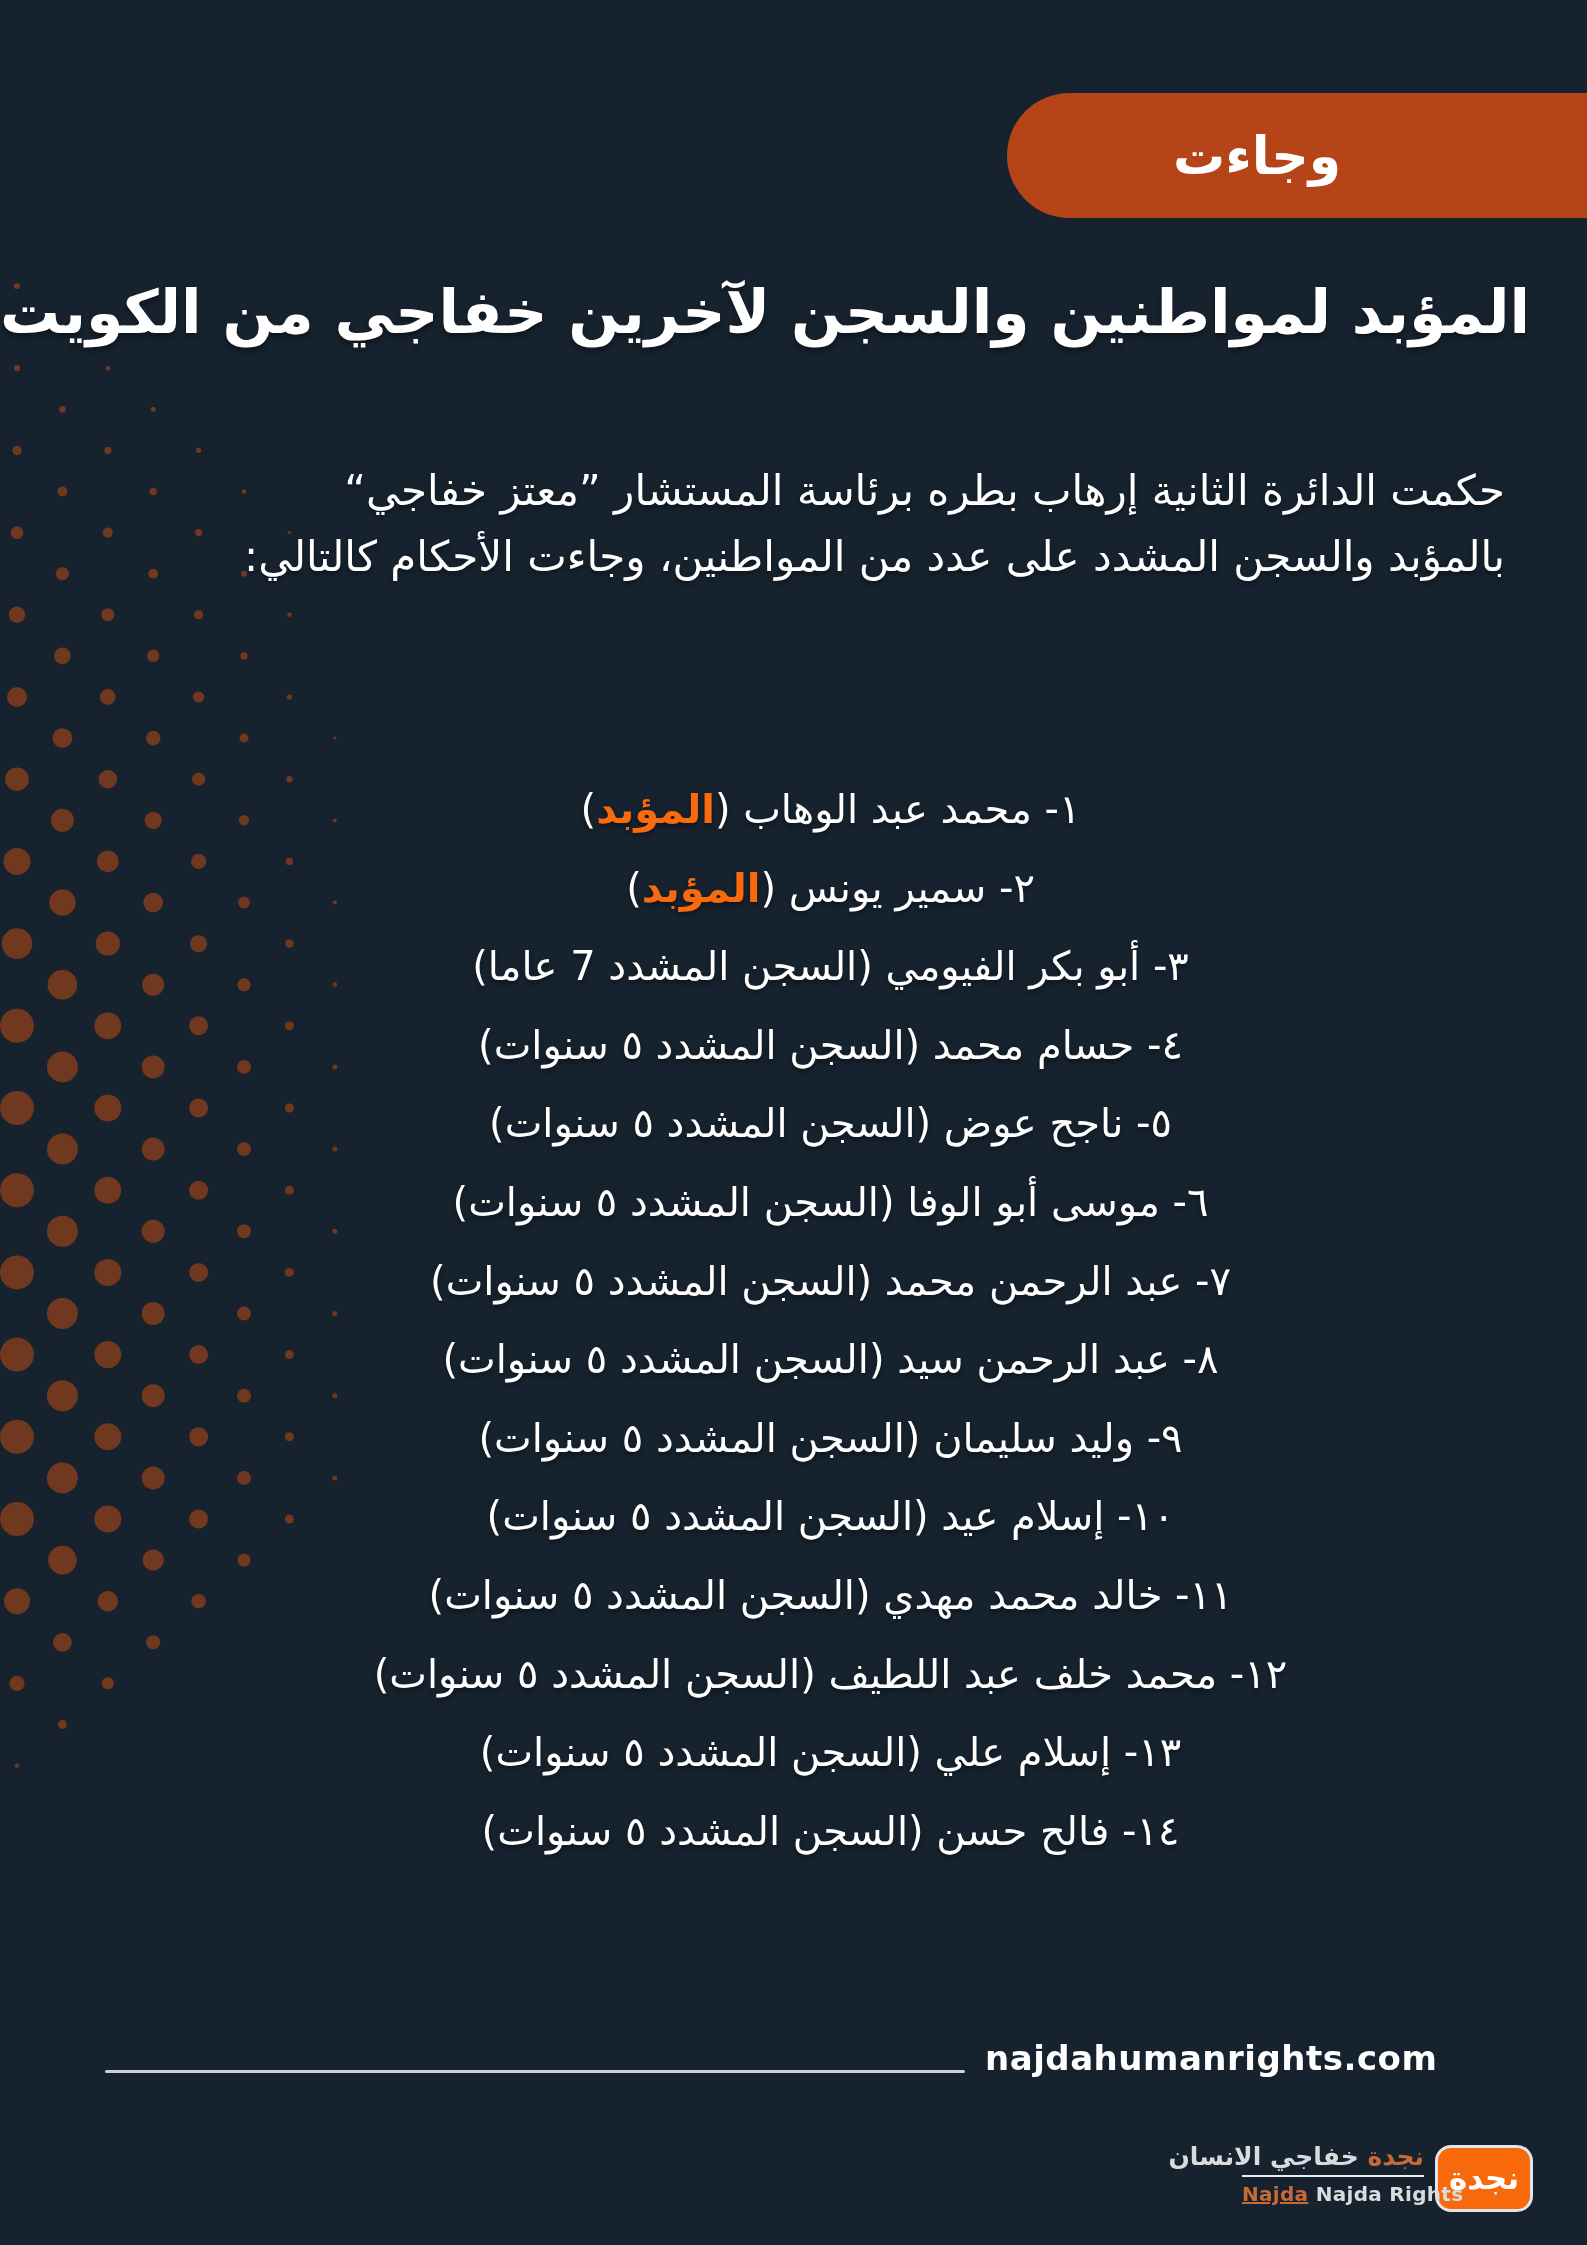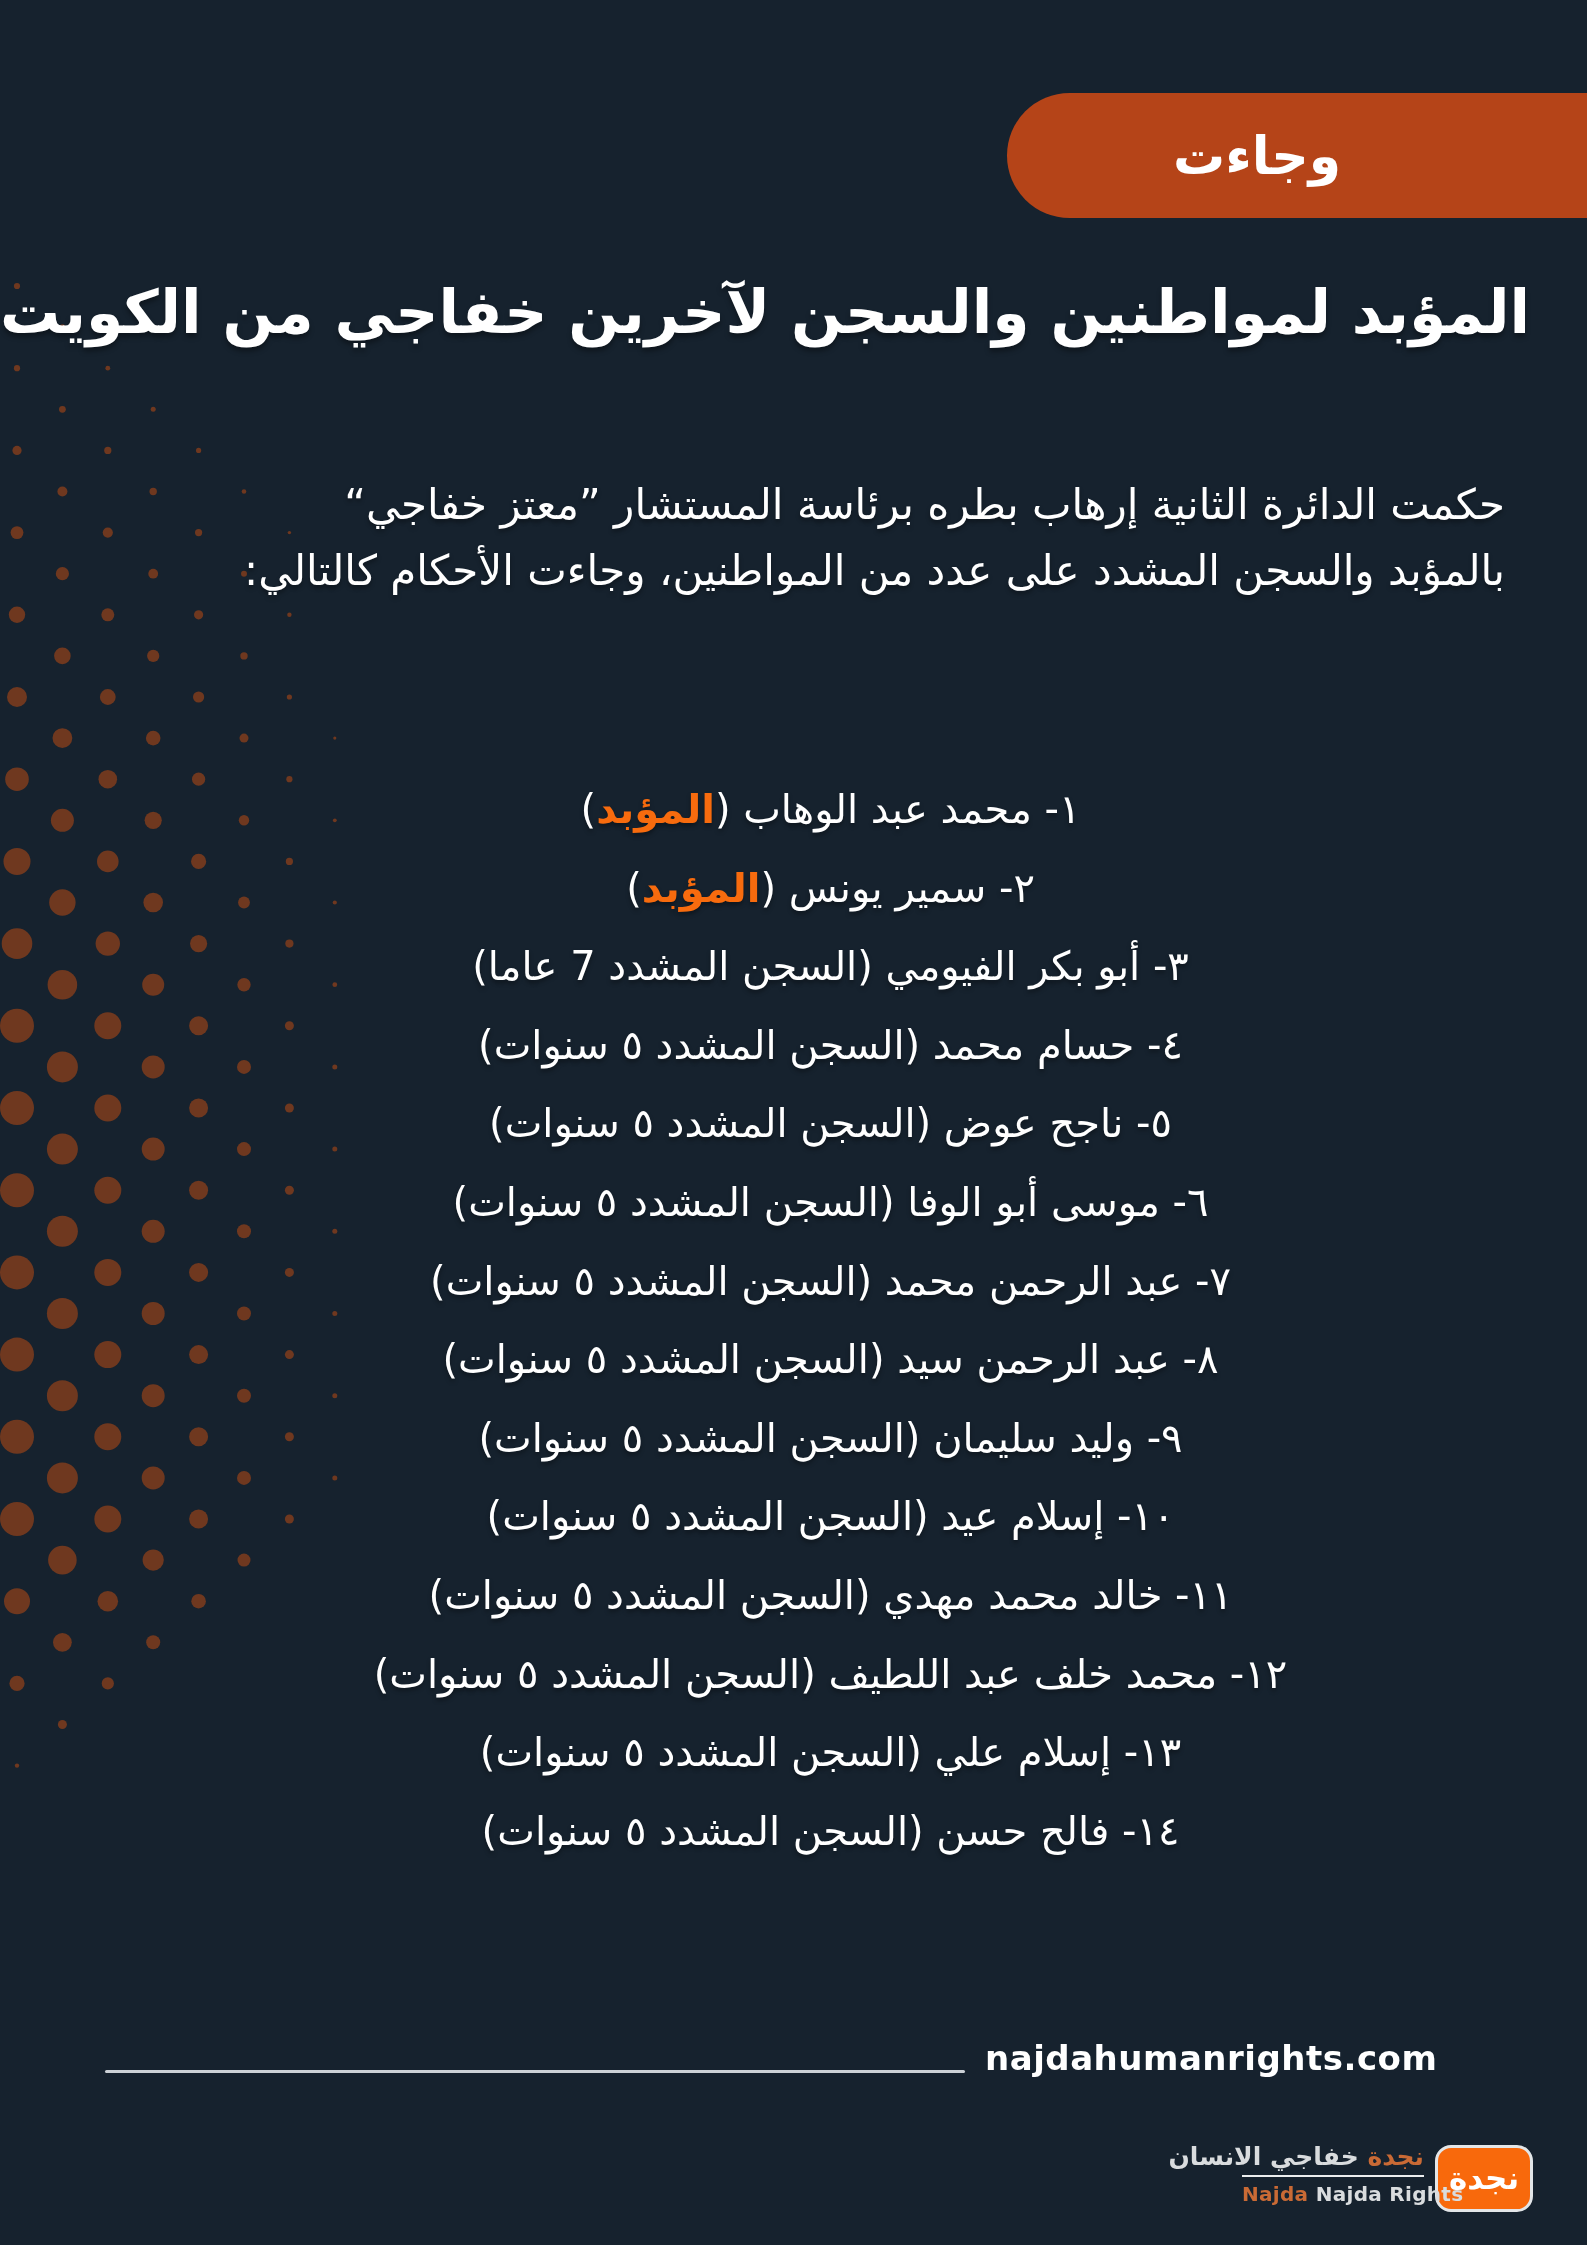--- a/index.html
+++ b/index.html
@@ -27,21 +27,20 @@
     text-align:right;color:#ffffff;
     font-size:60px;font-weight:700;line-height:88px;
     text-shadow:0 4px 5px rgba(0,0,0,0.35);
     white-space:nowrap;
   }
   .intro{
     position:absolute;top:458px;right:82px;left:40px;
     text-align:right;color:#ffffff;
     font-size:42px;font-weight:400;line-height:66px;
     text-shadow:0 3px 4px rgba(0,0,0,0.35);
-    margin-top:14px;
   }
   .intro span{display:block;}
   .list{
     position:absolute;top:770px;left:74px;right:0;
     text-align:center;color:#ffffff;
     font-size:40px;font-weight:400;line-height:78.6px;
     text-shadow:0 3px 4px rgba(0,0,0,0.35);
   }
   .list-item{white-space:nowrap;}
   .hl{color:#f76b0e;font-weight:700;}
@@ -63,21 +62,21 @@
   .logo-badge-text{color:#ffffff;font-size:31px;font-weight:700;line-height:1;}
   .logo-text{
     position:absolute;right:163px;top:2141px;width:182px;
     display:flex;flex-direction:column;align-items:stretch;
     text-align:right;
   }
   .logo-ar{font-size:25px;font-weight:700;color:#d9dcde;line-height:31px;white-space:nowrap;direction:rtl;}
   .logo-ar .accent{color:#c96a35;}
   .logo-divider{height:2px;background:#eceeef;margin:3px 0 5px 0;}
   .logo-en{font-size:20px;font-weight:700;color:#d9dcde;line-height:24px;white-space:nowrap;direction:ltr;text-align:right;letter-spacing:0.3px;}
-  .logo-en .accent{color:#c96a35;}
+  .logo-en .accent{color:#c96a35;text-decoration:underline;}
 </style>
 </head>
 <body>
 
 <div class="page">
 
   <svg class="dots" id="dots" width="1587" height="2245" viewBox="0 0 1587 2245">
       <circle cx="17.0" cy="286.0" r="3.1" fill="#6f381f"></circle>
       <circle cx="62.4" cy="327.1" r="2.8" fill="#6f381f"></circle>
       <circle cx="17.0" cy="368.2" r="3.1" fill="#6f381f"></circle>

